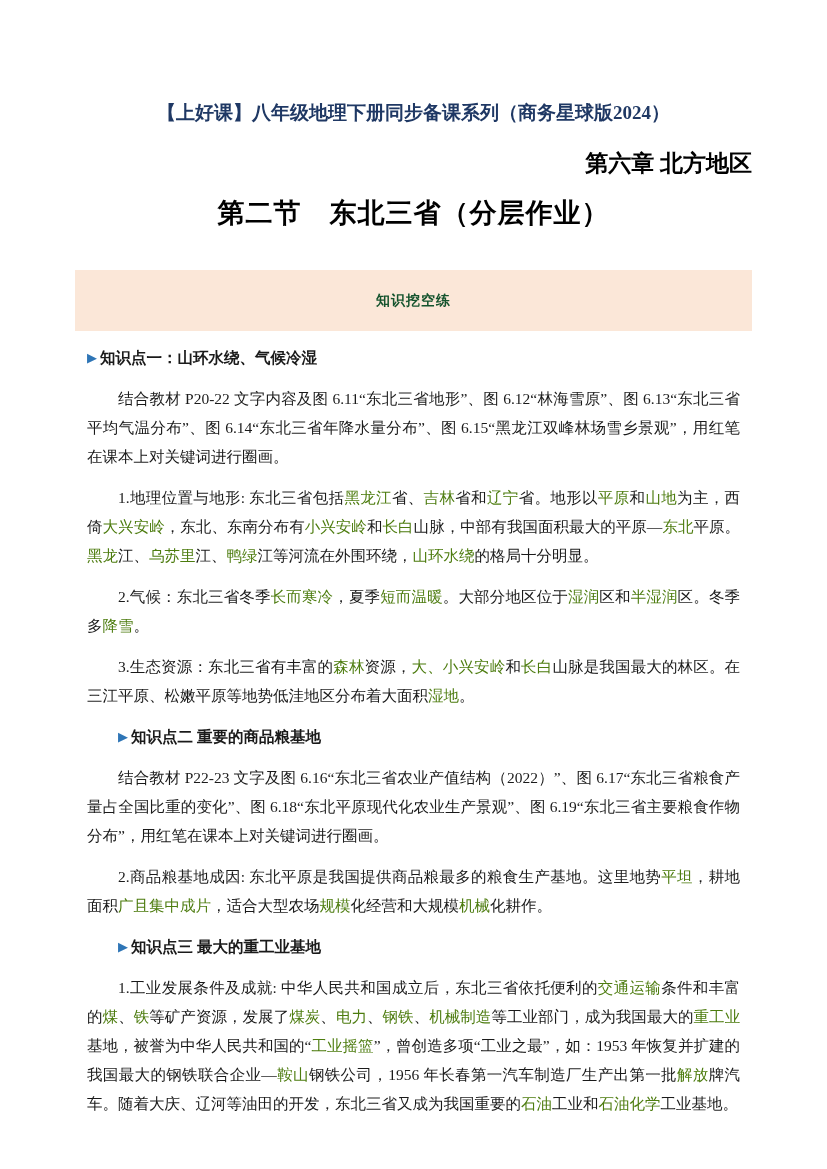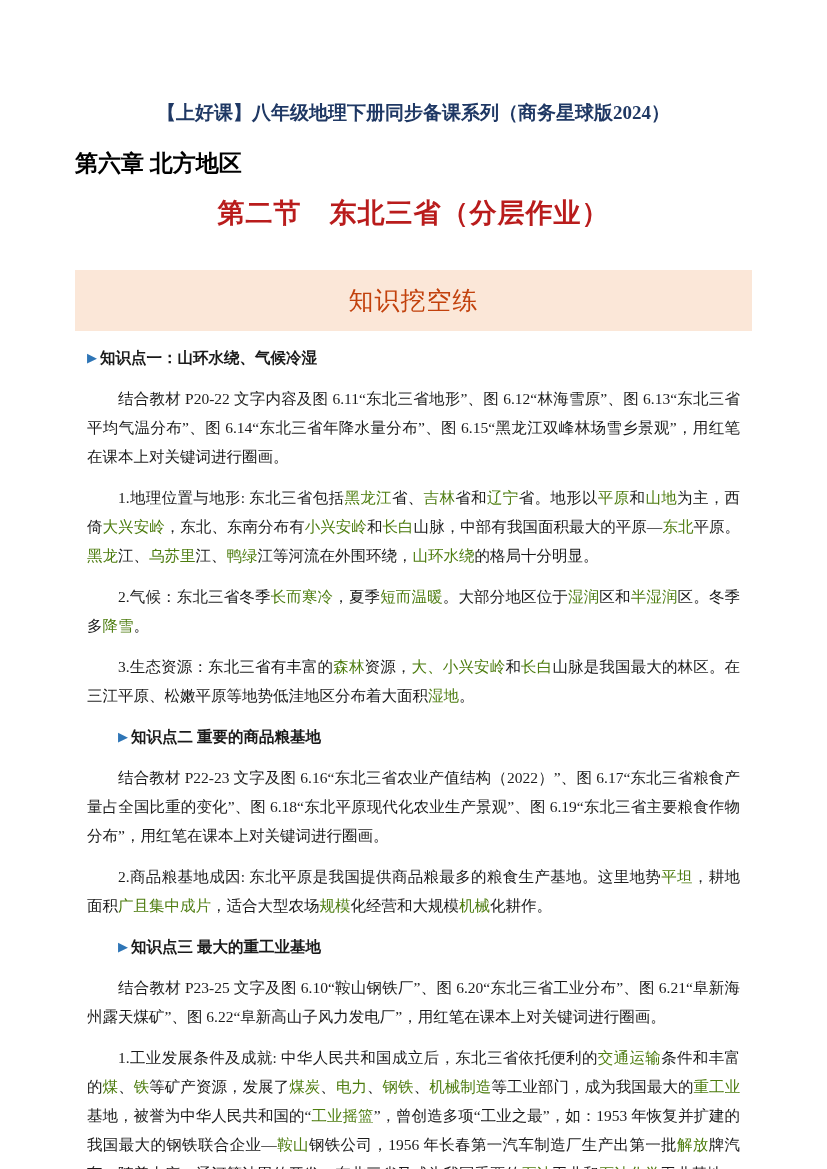--- a/index.html
+++ b/index.html
@@ -21,48 +21,48 @@
     padding: 100px 75px 0 75px;
   }
   .series-title {
     text-align: center;
     font-weight: bold;
     font-size: 19px;
     line-height: 26px;
     color: #1f3864;
   }
   .chapter-title {
-    text-align: left;
+    text-align: right;
     font-weight: bold;
     font-size: 23px;
     line-height: 32px;
     color: #000000;
     margin-top: 22px;
   }
   .section-title {
     text-align: center;
     font-weight: bold;
     font-size: 27px;
     line-height: 38px;
-    color: #b91c1c;
+    color: #000000;
     margin-top: 14px;
     letter-spacing: 1px;
   }
   .banner {
     margin-top: 38px;
     background: #fbe7d8;
     height: 61px;
     display: flex;
     align-items: center;
     justify-content: center;
   }
   .banner-label {
-    font-size: 25px;
-    font-weight: normal;
-    color: #c2410c;
+    font-size: 14px;
+    font-weight: bold;
+    color: #14532d;
     letter-spacing: 1px;
   }
   .content {
     margin-top: 10px;
     font-size: 15.5px;
     line-height: 29px;
     text-align: justify;
   }
   .block { margin: 12px; }
   .block.paragraph { text-indent: 2em; }
@@ -98,16 +98,15 @@
   <div class="content">
       <div class="block heading"><span class="marker">▶</span><span class="normal">知识点一：山环水绕、气候冷湿</span></div>
       <div class="block paragraph"><span class="normal">结合教材 P20-22 文字内容及图 6.11“东北三省地形”、图 6.12“林海雪原”、图 6.13“东北三省平均气温分布”、图 6.14“东北三省年降水量分布”、图 6.15“黑龙江双峰林场雪乡景观”，用红笔在课本上对关键词进行圈画。</span></div>
       <div class="block paragraph"><span class="normal">1.地理位置与地形: 东北三省包括</span><span class="blank">黑龙江</span><span class="normal">省、</span><span class="blank">吉林</span><span class="normal">省和</span><span class="blank">辽宁</span><span class="normal">省。地形以</span><span class="blank">平原</span><span class="normal">和</span><span class="blank">山地</span><span class="normal">为主，西倚</span><span class="blank">大兴安岭</span><span class="normal">，东北、东南分布有</span><span class="blank">小兴安岭</span><span class="normal">和</span><span class="blank">长白</span><span class="normal">山脉，中部有我国面积最大的平原—</span><span class="blank">东北</span><span class="normal">平原。</span><span class="blank">黑龙</span><span class="normal">江、</span><span class="blank">乌苏里</span><span class="normal">江、</span><span class="blank">鸭绿</span><span class="normal">江等河流在外围环绕，</span><span class="blank">山环水绕</span><span class="normal">的格局十分明显。</span></div>
       <div class="block paragraph"><span class="normal">2.气候：东北三省冬季</span><span class="blank">长而寒冷</span><span class="normal">，夏季</span><span class="blank">短而温暖</span><span class="normal">。大部分地区位于</span><span class="blank">湿润</span><span class="normal">区和</span><span class="blank">半湿润</span><span class="normal">区。冬季多</span><span class="blank">降雪</span><span class="normal">。</span></div>
       <div class="block paragraph"><span class="normal">3.生态资源：东北三省有丰富的</span><span class="blank">森林</span><span class="normal">资源，</span><span class="blank">大、小兴安岭</span><span class="normal">和</span><span class="blank">长白</span><span class="normal">山脉是我国最大的林区。在三江平原、松嫩平原等地势低洼地区分布着大面积</span><span class="blank">湿地</span><span class="normal">。</span></div>
       <div class="block heading indent"><span class="marker">▶</span><span class="normal">知识点二 重要的商品粮基地</span></div>
       <div class="block paragraph"><span class="normal">结合教材 P22-23 文字及图 6.16“东北三省农业产值结构（2022）”、图 6.17“东北三省粮食产量占全国比重的变化”、图 6.18“东北平原现代化农业生产景观”、图 6.19“东北三省主要粮食作物分布”，用红笔在课本上对关键词进行圈画。</span></div>
       <div class="block paragraph"><span class="normal">2.商品粮基地成因: 东北平原是我国提供商品粮最多的粮食生产基地。这里地势</span><span class="blank">平坦</span><span class="normal">，耕地面积</span><span class="blank">广且集中成片</span><span class="normal">，适合大型农场</span><span class="blank">规模</span><span class="normal">化经营和大规模</span><span class="blank">机械</span><span class="normal">化耕作。</span></div>
       <div class="block heading indent"><span class="marker">▶</span><span class="normal">知识点三 最大的重工业基地</span></div>
-      <div class="block paragraph"><span class="normal">结合教材 P23-25 文字及图 6.10“鞍山钢铁厂”、图 6.20“东北三省工业分布”、图 6.21“阜新海州露天煤矿”、图 6.22“阜新高山子风力发电厂”，用红笔在课本上对关键词进行圈画。</span></div>
       <div class="block paragraph"><span class="normal">1.工业发展条件及成就: 中华人民共和国成立后，东北三省依托便利的</span><span class="blank">交通运输</span><span class="normal">条件和丰富的</span><span class="blank">煤</span><span class="normal">、</span><span class="blank">铁</span><span class="normal">等矿产资源，发展了</span><span class="blank">煤炭</span><span class="normal">、</span><span class="blank">电力</span><span class="normal">、</span><span class="blank">钢铁</span><span class="normal">、</span><span class="blank">机械制造</span><span class="normal">等工业部门，成为我国最大的</span><span class="blank">重工业</span><span class="normal">基地，被誉为中华人民共和国的“</span><span class="blank">工业摇篮</span><span class="normal">”，曾创造多项“工业之最”，如：1953 年恢复并扩建的我国最大的钢铁联合企业—</span><span class="blank">鞍山</span><span class="normal">钢铁公司，1956 年长春第一汽车制造厂生产出第一批</span><span class="blank">解放</span><span class="normal">牌汽车。随着大庆、辽河等油田的开发，东北三省又成为我国重要的</span><span class="blank">石油</span><span class="normal">工业和</span><span class="blank">石油化学</span><span class="normal">工业基地。</span></div>
     </div>
 </div>
 
 </body></html>

